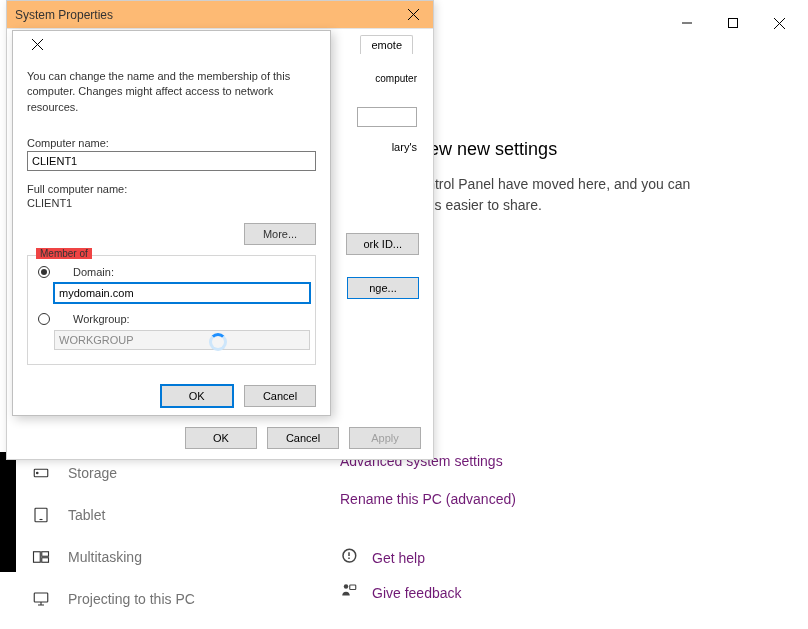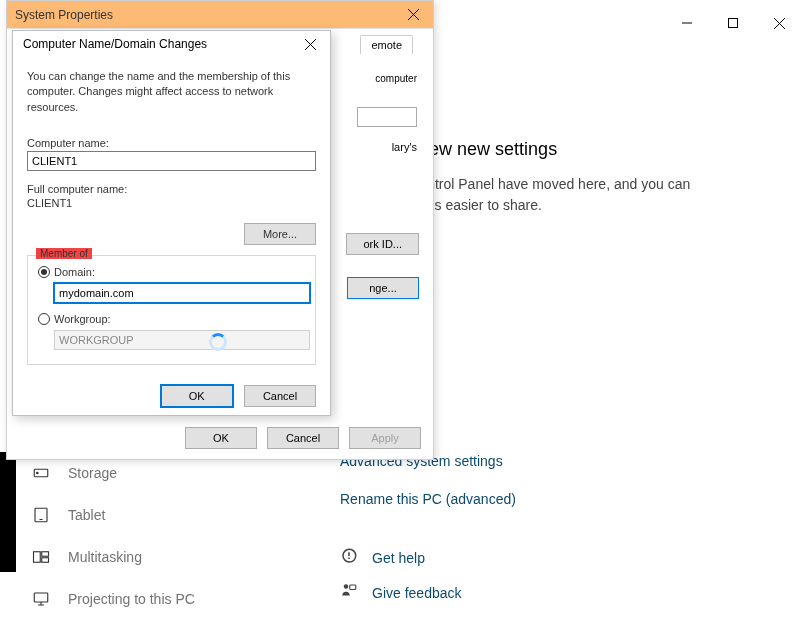--- a/index.html
+++ b/index.html
@@ -8,21 +8,21 @@
   
   .settings-window { position: absolute; left: 0; top: 0; width: 808px; height: 629px; background: #fff; }
   .settings-titlebar { position: absolute; top: 8px; right: 6px; display: flex; gap: 0; }
   .ctl-btn { width: 46px; height: 30px; display: flex; align-items: center; justify-content: center; color: #000; }
   .ctl-btn svg { display: block; }
   .settings-body { position: absolute; left: 340px; top: 60px; right: 10px; }
   .about-title { font-size: 26px; font-weight: 600; margin-bottom: 48px; }
   .subheading { font-size: 18px; font-weight: 400; color: #000; margin-bottom: 14px; }
   .desc { color: #444; font-size: 14px; line-height: 1.5; }
   .related-heading { font-size: 18px; font-weight: 400; margin-top: 46px; margin-bottom: 18px; }
-  .link { color: #0c4a6e; font-size: 14px; margin-bottom: 22px; display: block; }
+  .link { color: #701a75; font-size: 14px; margin-bottom: 22px; display: block; }
   .footer-row { display: flex; align-items: center; gap: 14px; margin-top: 10px; margin-bottom: 14px; }
   .footer-icon { width: 18px; color: #333; }
 
   
   .left-nav { position: absolute; left: 24px; top: 452px; width: 300px; }
   .nav-item { display: flex; align-items: center; gap: 18px; padding: 12px 8px; font-size: 14px; color: #737373; }
   .nav-icon { width: 18px; height: 18px; color: #333; display:flex; align-items:center; justify-content:center;}
   .code-strip { position:absolute; left:0; top:452px; width:16px; height:120px; background:#000;}
 
   
@@ -44,21 +44,21 @@
   .dd-title { font-size:12px; }
   .dd-body { padding: 12px 14px 10px 14px; font-size:11px; color:#333;}
   .dd-desc { line-height:1.4; margin-bottom:22px;}
   .dd-label { font-size:11px; margin-bottom:2px; display:block;}
   .dd-input { width:100%; height:20px; border:1px solid #7a7a7a; padding:1px 4px; font-size:11px; }
   .dd-full { margin-top:12px; }
   .dd-full-val { margin-top:2px; }
   .dd-more { margin-top:14px; text-align:right;}
   .group { border:1px solid #d6d6d6; margin-top:10px; padding:10px 10px 14px 10px; position:relative;}
   .group-legend { position:absolute; top:-8px; left:8px; background:#ef4444; padding:0 4px; font-size:10px;}
-  .radio-row { display:flex; align-items:center; gap:4px; margin-bottom:3px;}
+  .radio-row { display:flex; align-items:center; gap:23px; margin-bottom:3px;}
   .radio { width:12px; height:12px; border:1px solid #333; border-radius:50%; display:inline-flex; align-items:center; justify-content:center; flex:none;}
   .radio.checked::after { content:""; width:6px; height:6px; background:#333; border-radius:50%;}
   .dom-input { width:96%; height:20px; border:1px solid #0078d7; padding:1px 4px; font-size:11px; margin:2px 0 10px 16px; outline:1px solid #0078d7;}
   .wg-input { width:96%; height:20px; border:1px solid #d0d0d0; background:#f4f4f4; color:#888; padding:1px 4px; font-size:11px; margin:2px 0 0 16px;}
   .spinner { position:absolute; width:18px; height:18px; border:3px solid #cde6fb; border-top-color:#1e90ff; border-radius:50%; left:196px; bottom:64px;}
   .dd-btns { text-align:right; padding: 10px 14px 12px;}
   .dd-ok { border:1px solid #0078d7; outline:1px solid #0078d7; }
 </style>
 </head>
 <body>
@@ -171,21 +171,20 @@
   <div class="sp-change"><span class="sp-btn blue">nge...</span></div>
   <div class="sp-bottom-btns">
     <span class="sp-btn">OK</span>
     <span class="sp-btn">Cancel</span>
     <span class="sp-btn disabled">Apply</span>
   </div>
 </div>
 
 <div class="domdlg">
   <div class="dd-titlebar">
-    <span class="dd-title">Computer Name/Domain Changes</span>
     <span class="sp-close">
         <svg width="11" height="11">
           <line x1="0" y1="0" x2="11" y2="11" stroke="#000"></line>
           <line x1="11" y1="0" x2="0" y2="11" stroke="#000"></line>
         </svg>
       </span>
   </div>
   <div class="dd-body">
     <div class="dd-desc">You can change the name and the membership of this computer. Changes might affect access to network resources.</div>
 

